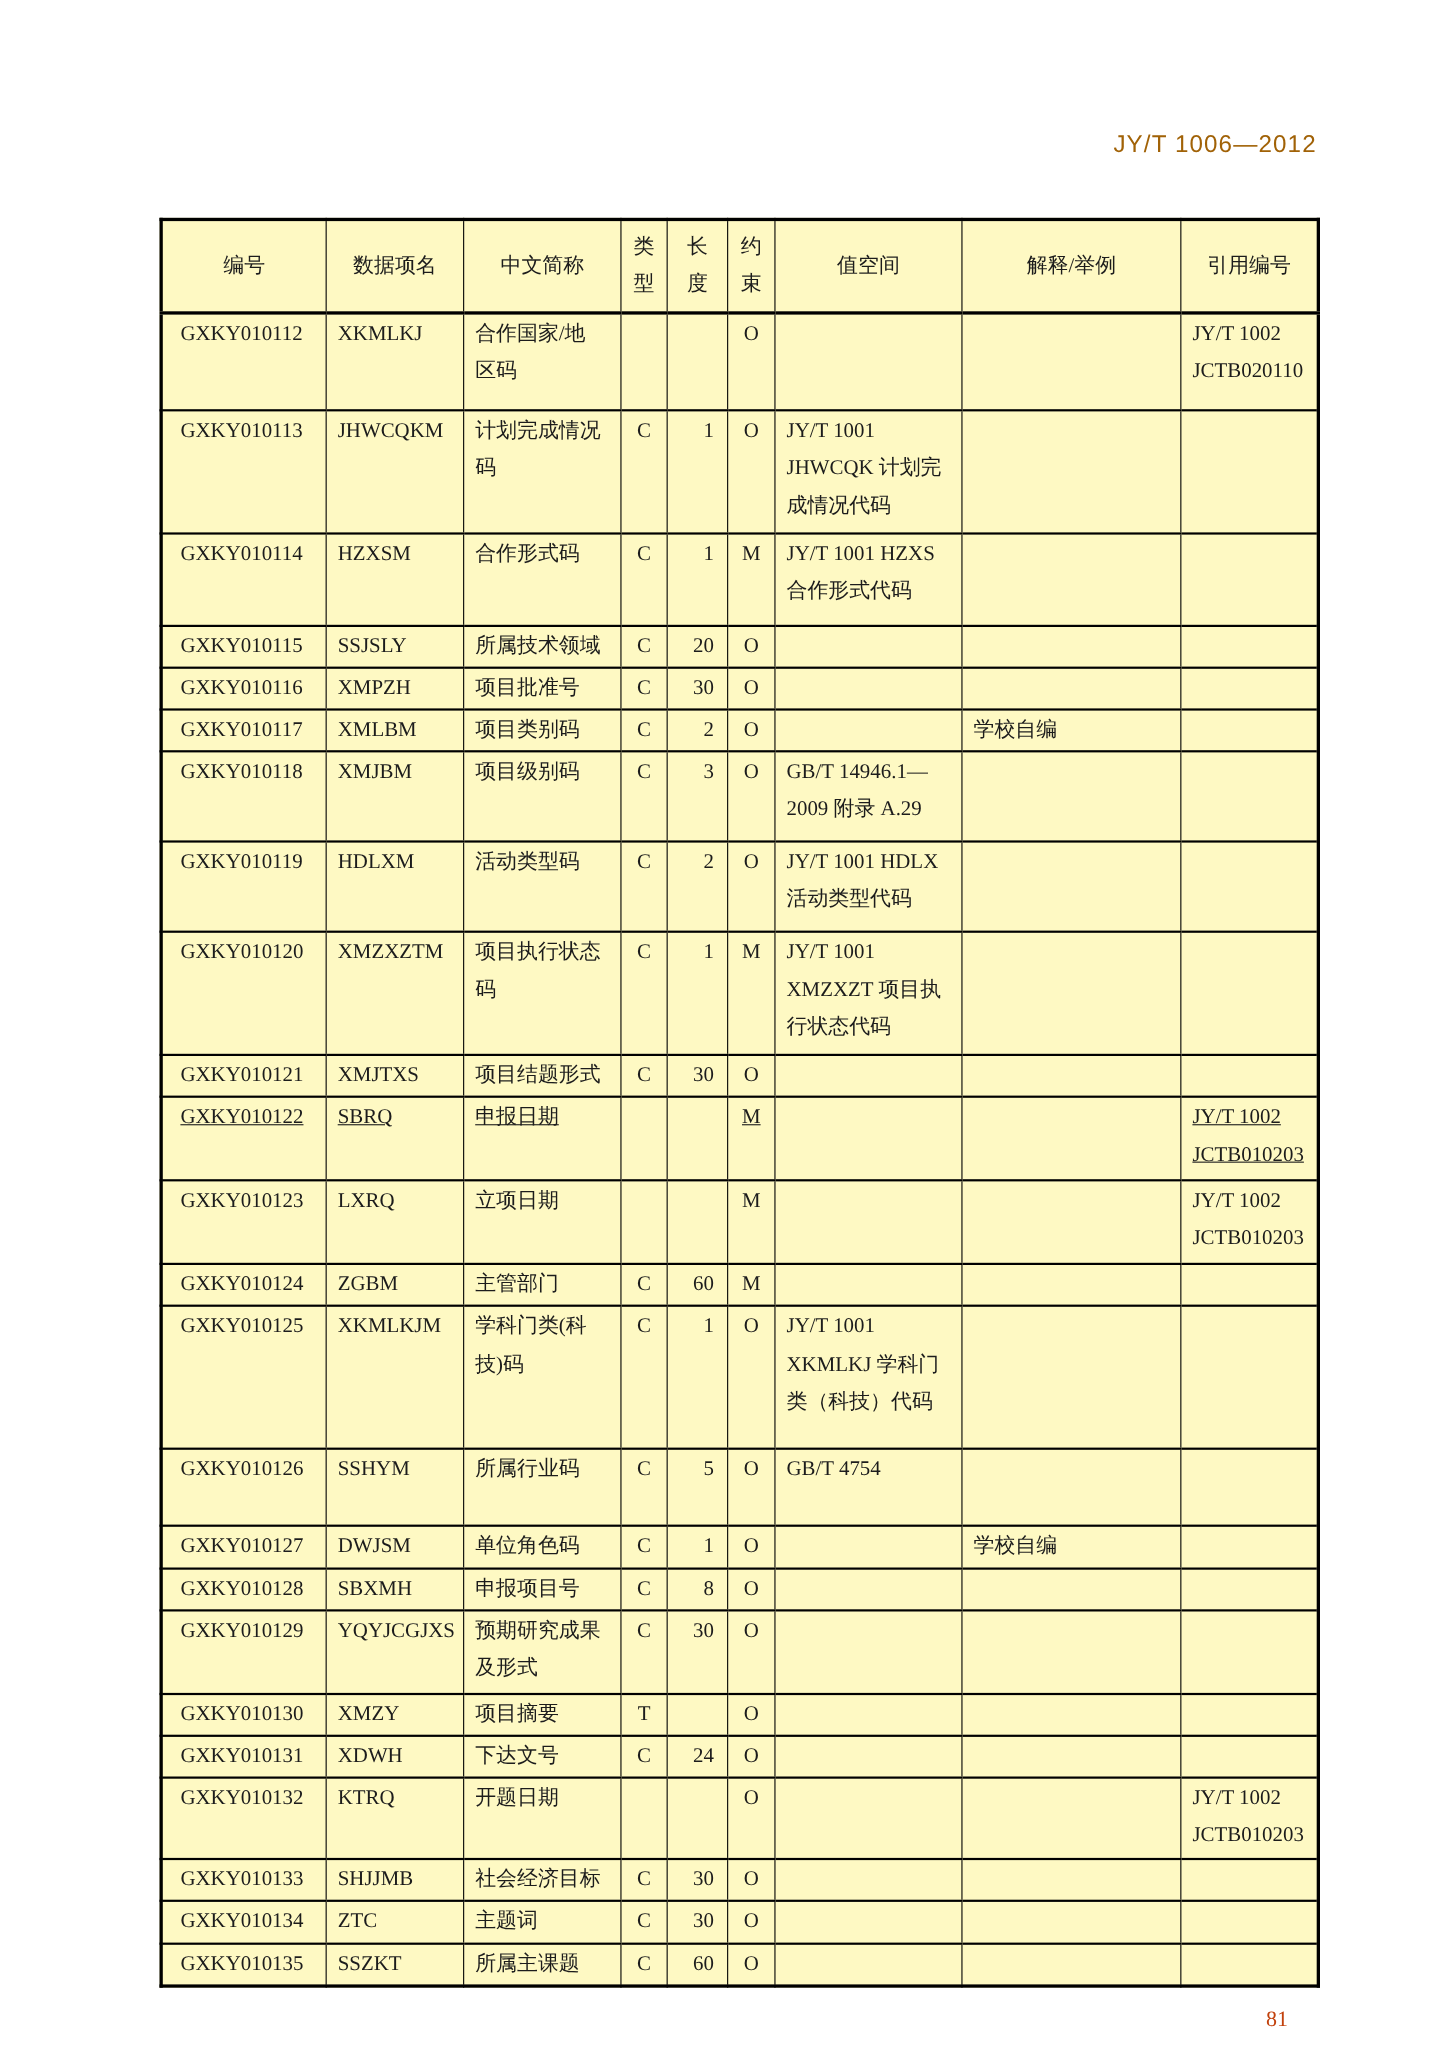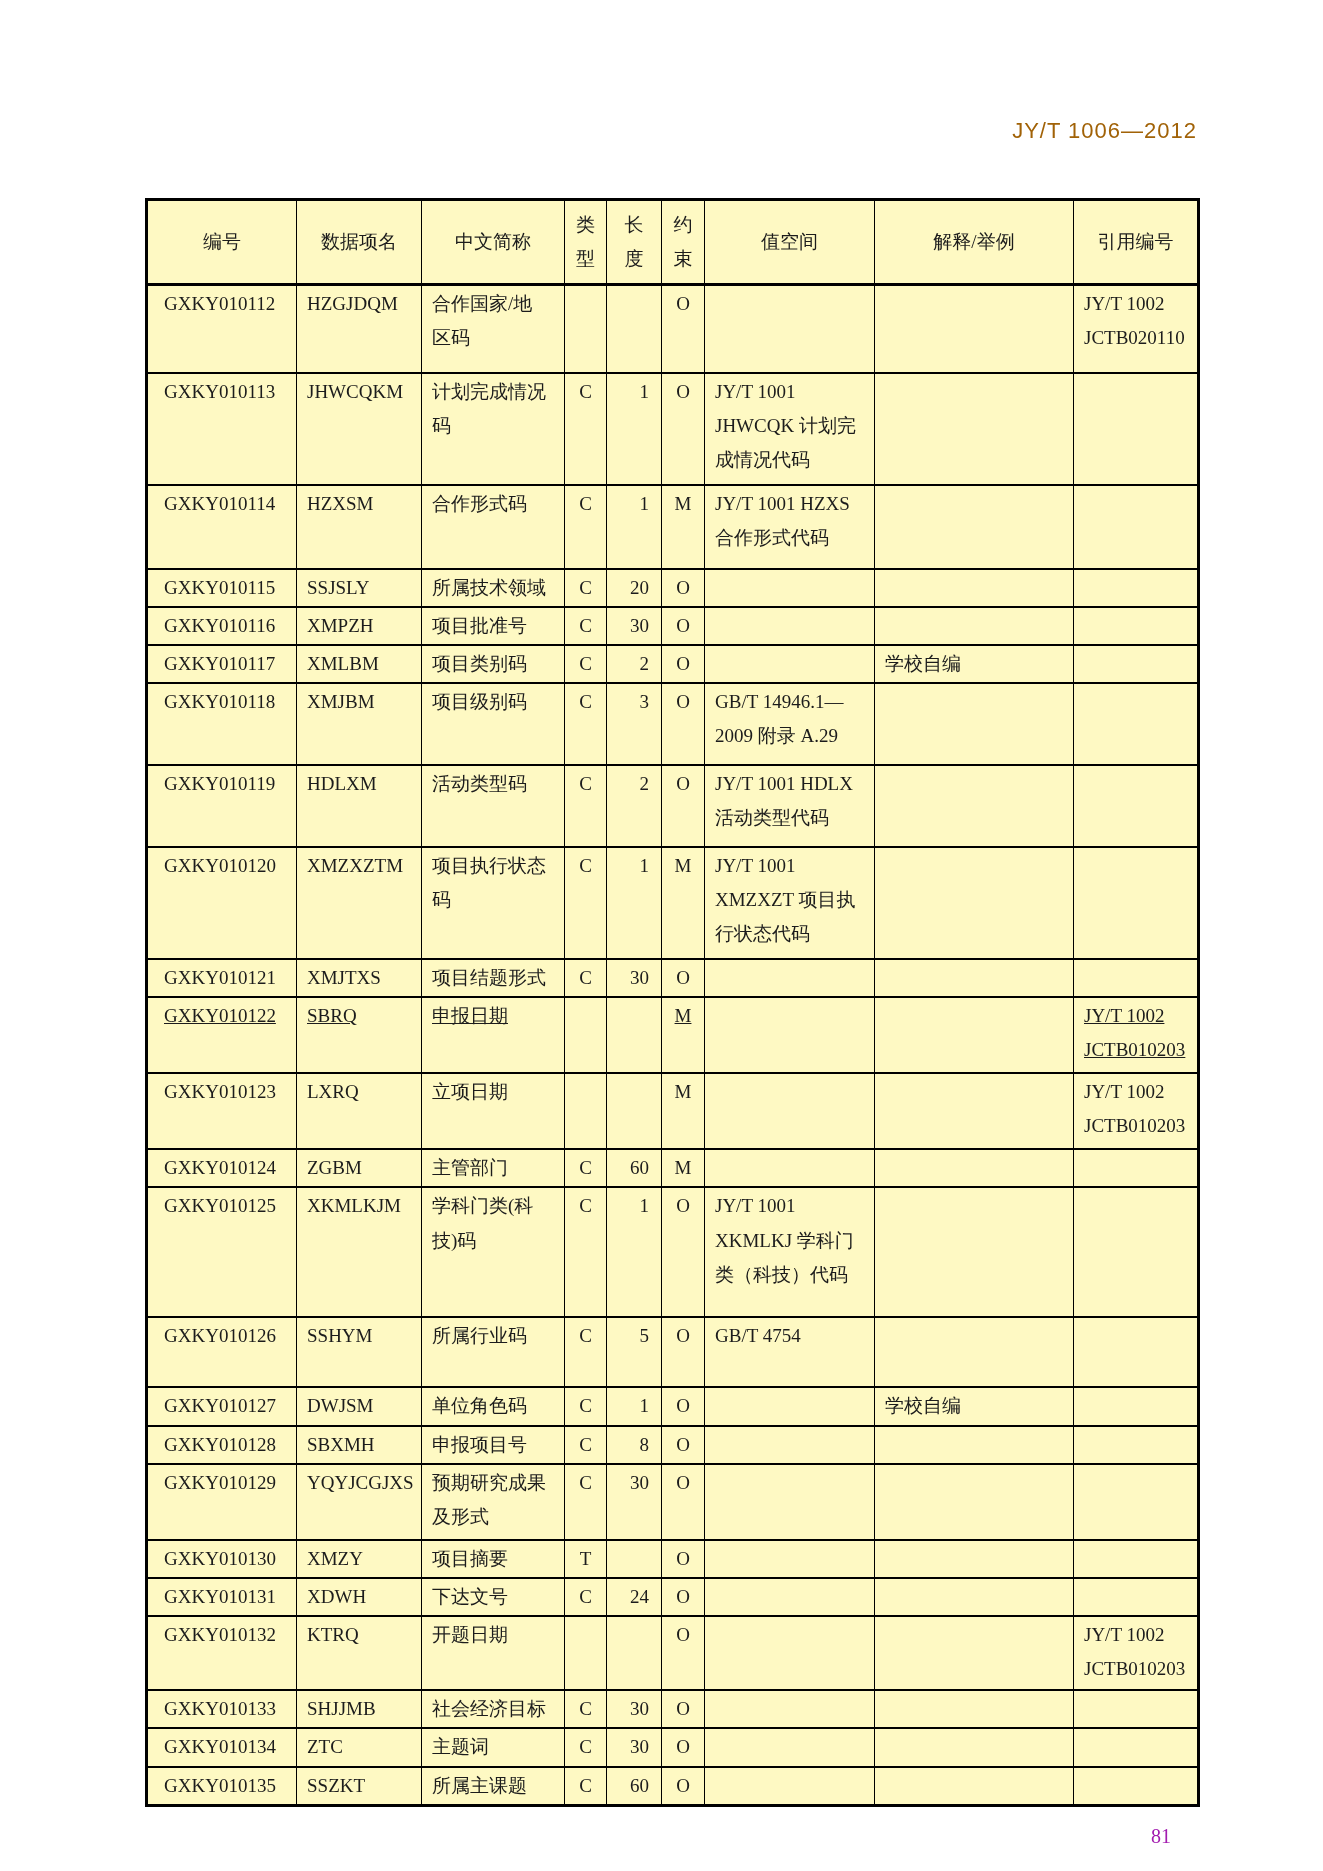--- a/index.html
+++ b/index.html
@@ -47,21 +47,21 @@
   tbody tr:nth-child(9)  { height: 112px; }
   tbody tr:nth-child(11) { height: 76px; text-decoration: underline; }
   tbody tr:nth-child(12) { height: 76px; }
   tbody tr:nth-child(14) { height: 130px; }
   tbody tr:nth-child(15) { height: 70px; }
   tbody tr:nth-child(18) { height: 76px; }
   tbody tr:nth-child(21) { height: 74px; }
   .page-number {
     width: 1052px; text-align: right;
     padding: 18px 26px 0 0; box-sizing: border-box;
-    font-size: 20px; color: #a21caf;
+    font-size: 20px; color: #c2410c;
   }
 </style>
 </head>
 <body>
 
 <div class="page">
   <div class="doc-code">JY/T 1006—2012</div>
 
   <table class="data-table">
     <colgroup>
@@ -87,21 +87,21 @@
         <th>约
 束</th>
         <th>值空间</th>
         <th>解释/举例</th>
         <th>引用编号</th>
       </tr>
     </thead>
     <tbody>
         <tr>
           <td class="col-id">GXKY010112</td>
-          <td class="col-name">HZGJDQM</td>
+          <td class="col-name">XKMLKJ</td>
           <td class="col-cn">合作国家/地
 区码</td>
           <td class="col-type"></td>
           <td class="col-len"></td>
           <td class="col-constraint">O</td>
           <td class="col-value_space"></td>
           <td class="col-explain"></td>
           <td class="col-ref">JY/T 1002
 JCTB020110</td>
         </tr>

